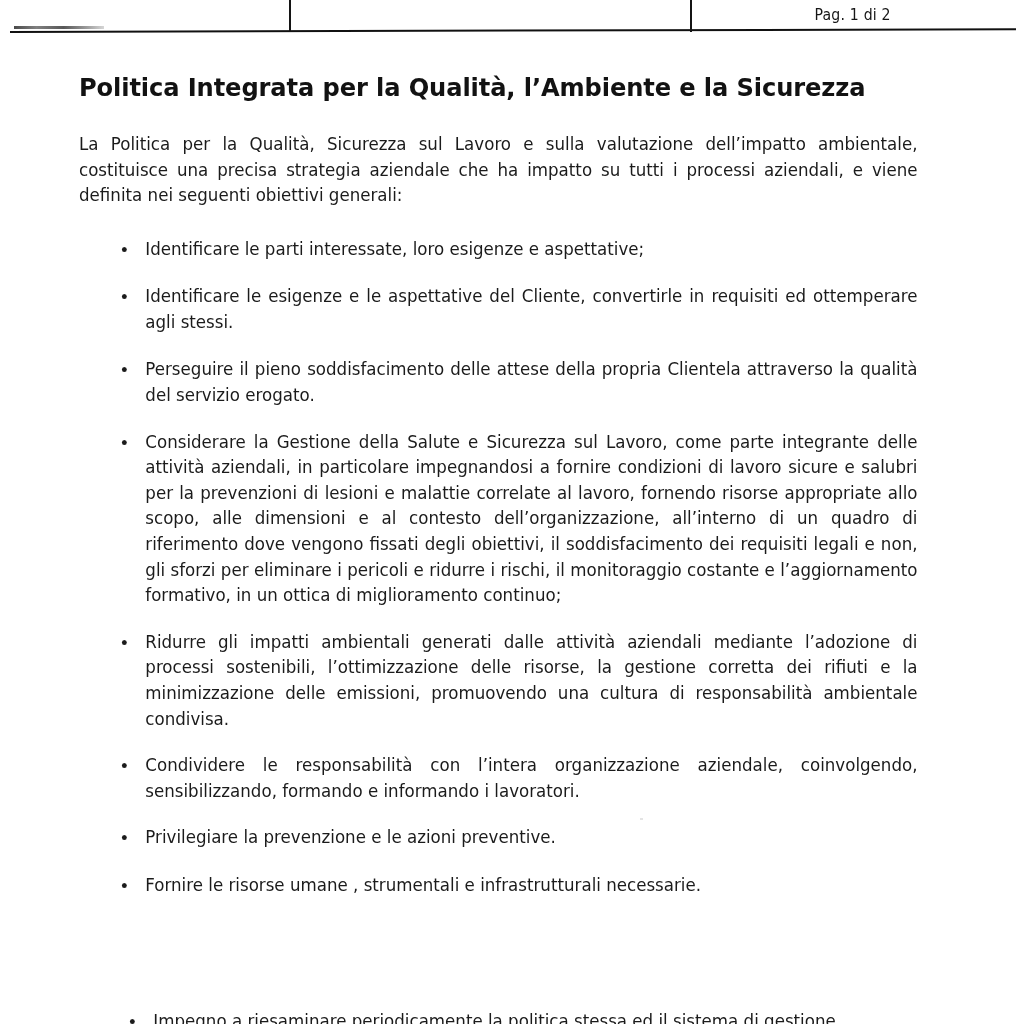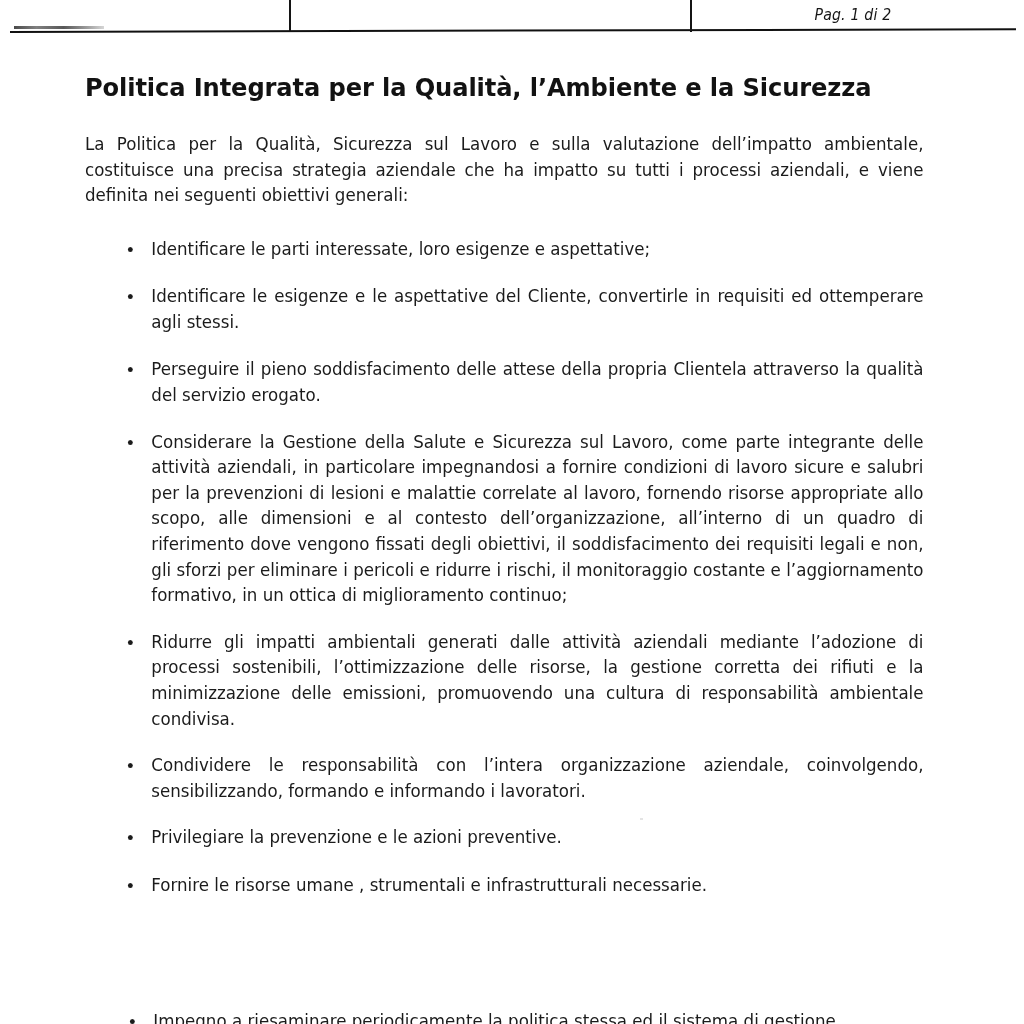--- a/index.html
+++ b/index.html
@@ -24,21 +24,20 @@
     background: #ffffff;
   }
 
   
   .header-band {
     position: absolute;
     left: 0;
     top: 0;
     width: 876px;
     height: 34px;
-    font-style: italic;
   }
   .hdr-rule {
     position: absolute;
     left: 10px;
     top: 31px;
     width: 1006px;
     height: 0;
     border-top: 2px solid #111;
     transform: rotate(-0.16deg);
     transform-origin: left center;
@@ -77,21 +76,21 @@
     font-size: 15px;
     letter-spacing: .2px;
     color: #161616;
     transform: scaleX(.94);
     white-space: nowrap;
   }
 
   
   .doc {
     position: absolute;
-    left: 85px;
+    left: 79px;
     top: 74px;
     width: 838px;
   }
 
   .doc-title {
     font-family: "DejaVu Sans", sans-serif;
     font-weight: bold;
     font-size: 24.5px;
     line-height: 1.15;
     letter-spacing: -0.1px;

